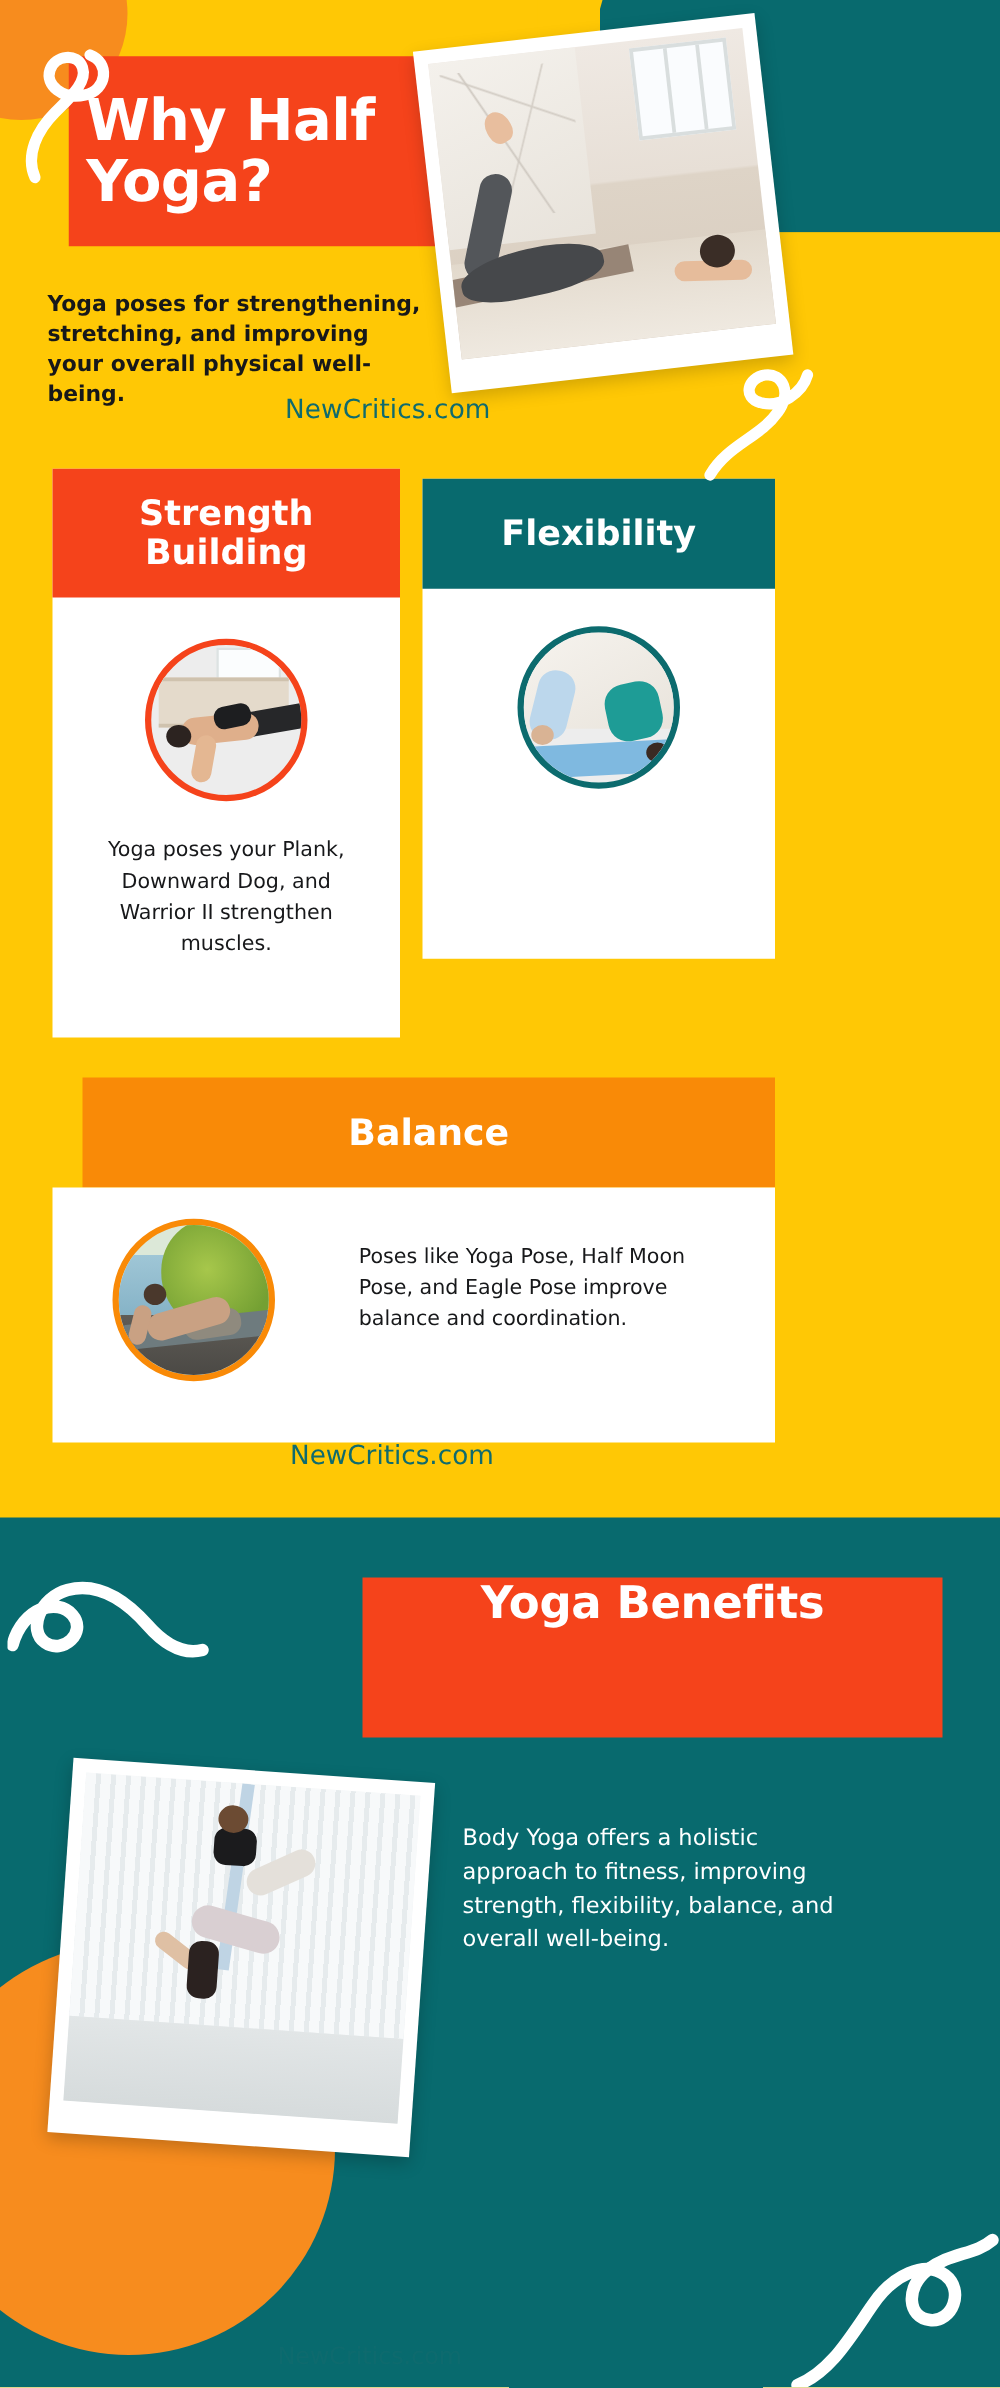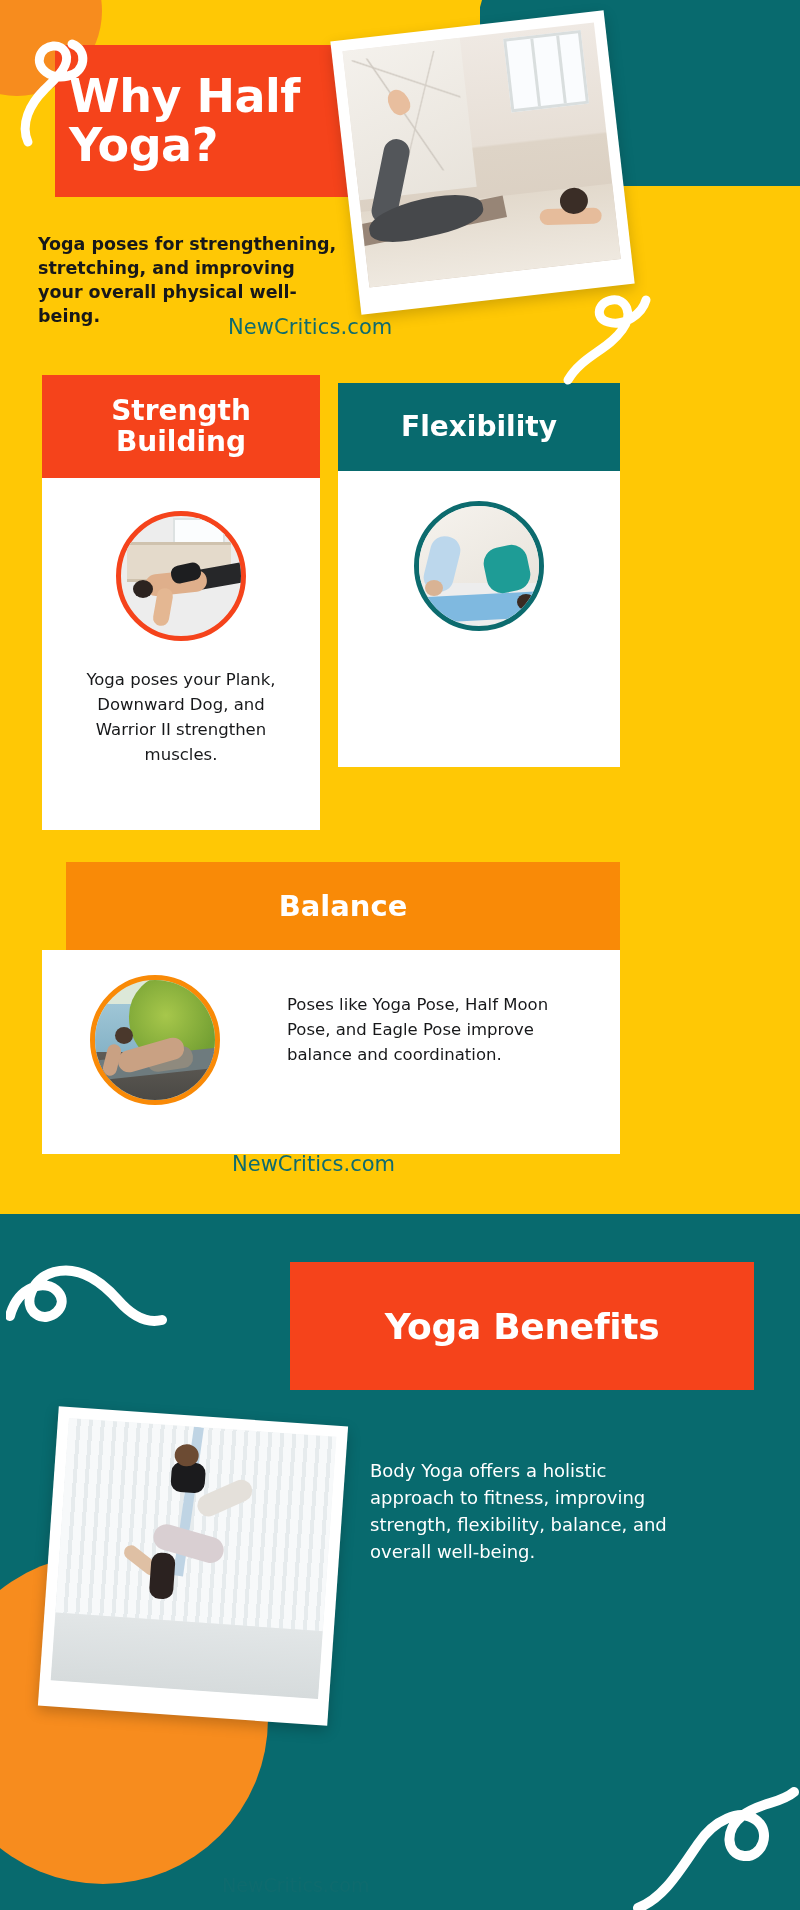--- a/index.html
+++ b/index.html
@@ -124,21 +124,21 @@
     position:absolute; left:48px; top:202px; width:290px; height:300px;
     background:#fff; padding:11px 11px 26px 11px;
     transform:rotate(4deg);
     box-shadow:0 5px 14px rgba(0,0,0,0.22);
     z-index:5;
   }
   .bottom-photo .ph{ width:100%; height:100%; overflow:hidden; position:relative; }
 
   .benefits-title{
     position:absolute; left:290px; top:48px; width:464px; height:128px;
-    background:#F5431B; z-index:6; display:flex; align-items:center; justify-content:center;
+    background:#F5431B; z-index:6; display:flex; justify-content:center;
   }
   .benefits-title span{ color:#fff; font-size:36px; font-weight:700; letter-spacing:-0.3px; }
 
   .benefits-text{
     position:absolute; left:370px; top:243px; width:298px;
     color:#fff; font-size:18px; line-height:1.5; z-index:6;
   }
   .wm-3{
     position:absolute; left:222px; top:660px; z-index:7;
     color:#0F6B6E; font-size:19px; opacity:0.95;

